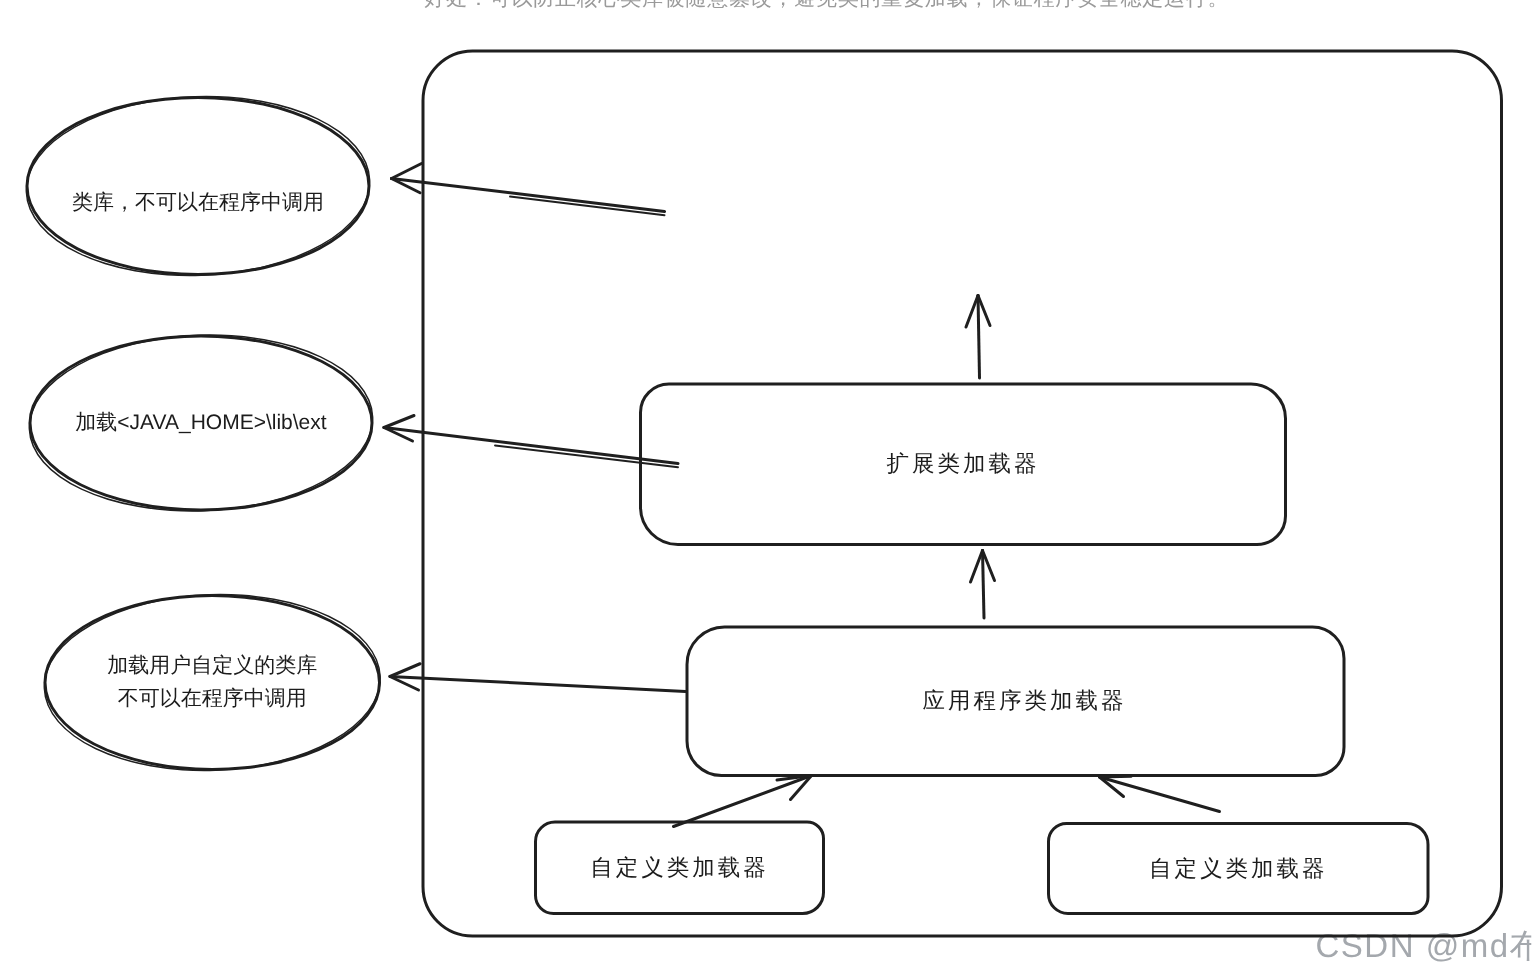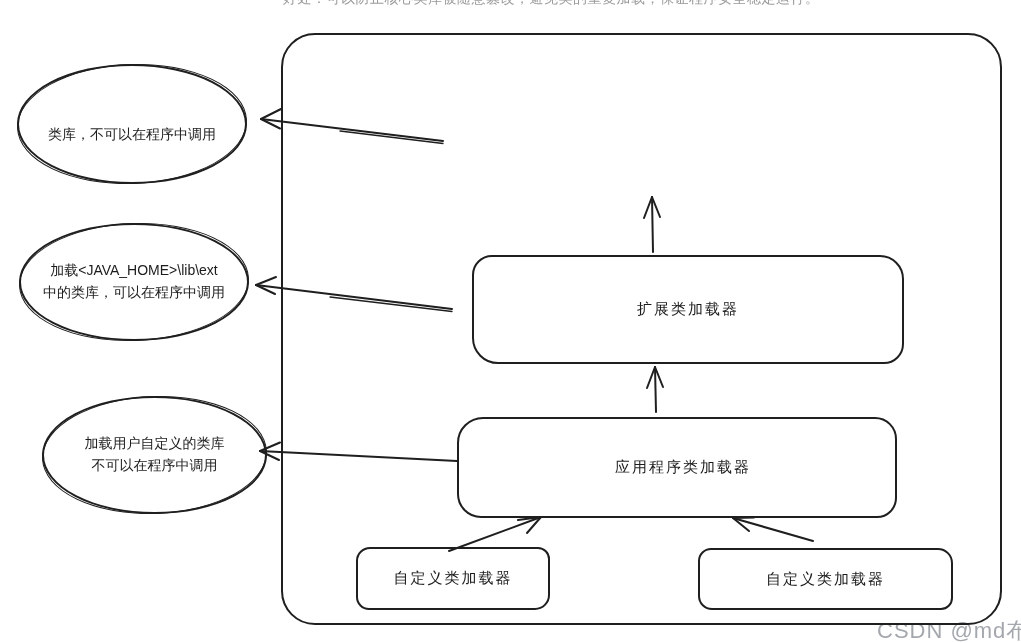--- a/index.html
+++ b/index.html
@@ -17,37 +17,37 @@
     position:absolute; left:281px; top:33px; width:717px; height:588px;
     border:2.6px solid #1f1f1f; border-radius:34px; background:transparent;
     z-index:2;
   }
   .node{
     position:absolute; background:#ffffff; border:2.2px solid #1f1f1f;
     display:flex; align-items:center; justify-content:center;
     font-size:15px; letter-spacing:2px; z-index:3;
   }
   .node-bootstrap  {left:443px; top:89px;  width:430px; height:101px; border-radius:22px 20px 24px 18px;}
-  .node-extension  {left:472px; top:255px; width:428px; height:105px; border-radius:20px 24px 20px 26px;}
+  .node-extension  {left:426px; top:255px; width:428px; height:105px; border-radius:20px 24px 20px 26px;}
   .node-application{left:457px; top:417px; width:424px; height:97px;  border-radius:26px 22px 20px 24px;padding-left:12px;}
   .node-custom-l   {left:356px; top:547px; width:190px; height:59px;  border-radius:14px 12px 15px 13px; border-width:2px;}
   .node-custom-r   {left:698px; top:548px; width:251px; height:58px;  border-radius:13px 15px 12px 14px; border-width:2px;}
   .ellipse{
     position:absolute; background:#ffffff; border:2.3px solid #1f1f1f;
     border-radius:50%; display:flex; align-items:center; justify-content:center;
     text-align:center; font-size:14px; line-height:1.55; z-index:3;
   }
   .ellipse::before{
     content:""; position:absolute; inset:-2px; border:1.5px solid #1f1f1f;
     border-radius:50%; transform:rotate(-2deg);
   }
   .ellipse .txt{position:relative; padding:0 8px; z-index:1;}
   .e1{left:17px; top:64px;  width:226px; height:116px;}
   .e2{left:19px; top:223px; width:226px; height:114px;}
-  .e3{left:42px; top:396px; width:221px; height:114px;}
+  .e3{left:29px; top:396px; width:221px; height:114px;}
   .arrows{
     position:absolute; left:0; top:0; width:1021px; height:643px;
     z-index:4; pointer-events:none;
   }
   .arrows path{stroke:#1f1f1f; fill:none; stroke-linecap:round;}
   .watermark{
     position:absolute; left:877px; top:616px; font-size:22px;
     color:#a4a8ad; letter-spacing:1px; z-index:1; white-space:nowrap;
   }
 </style>
@@ -75,21 +75,20 @@
 
   <div class="ellipse e1">
     <div class="txt">
       <br>
       <span>类库，不可以在程序中调用</span>
     </div>
   </div>
   <div class="ellipse e2">
     <div class="txt">
       <span>加载&lt;JAVA_HOME&gt;\lib\ext</span><br>
-      <span>中的类库，可以在程序中调用</span>
     </div>
   </div>
   <div class="ellipse e3">
     <div class="txt">
       <span>加载用户自定义的类库</span><br>
       <span>不可以在程序中调用</span>
     </div>
   </div>
 
   <svg class="arrows" viewBox="0 0 1021 643">

